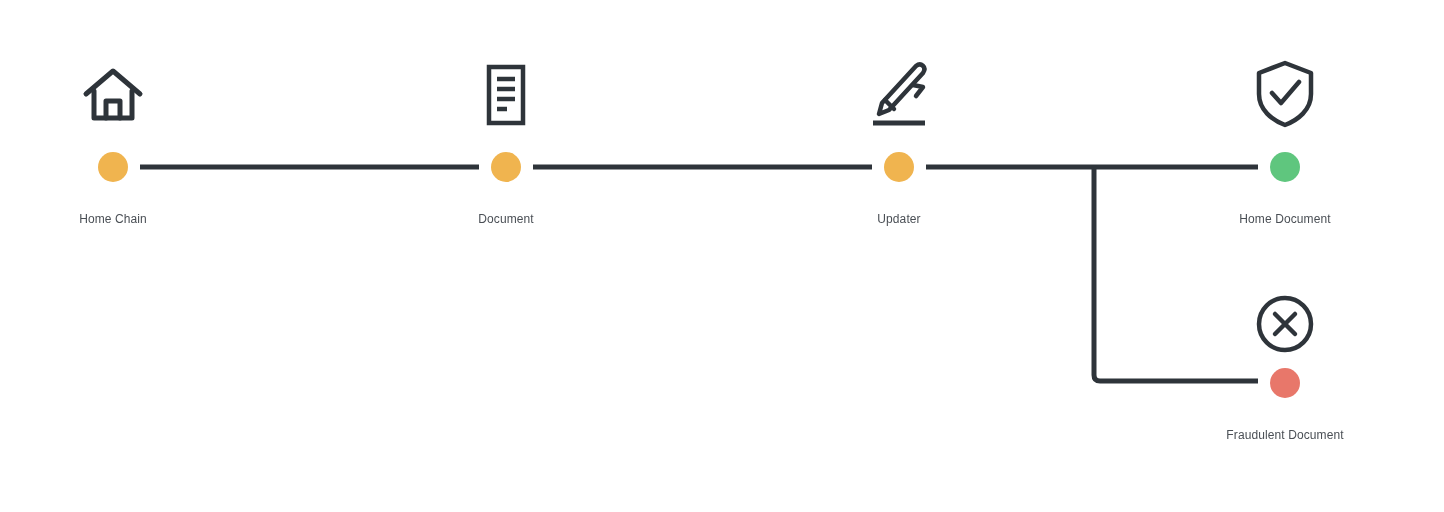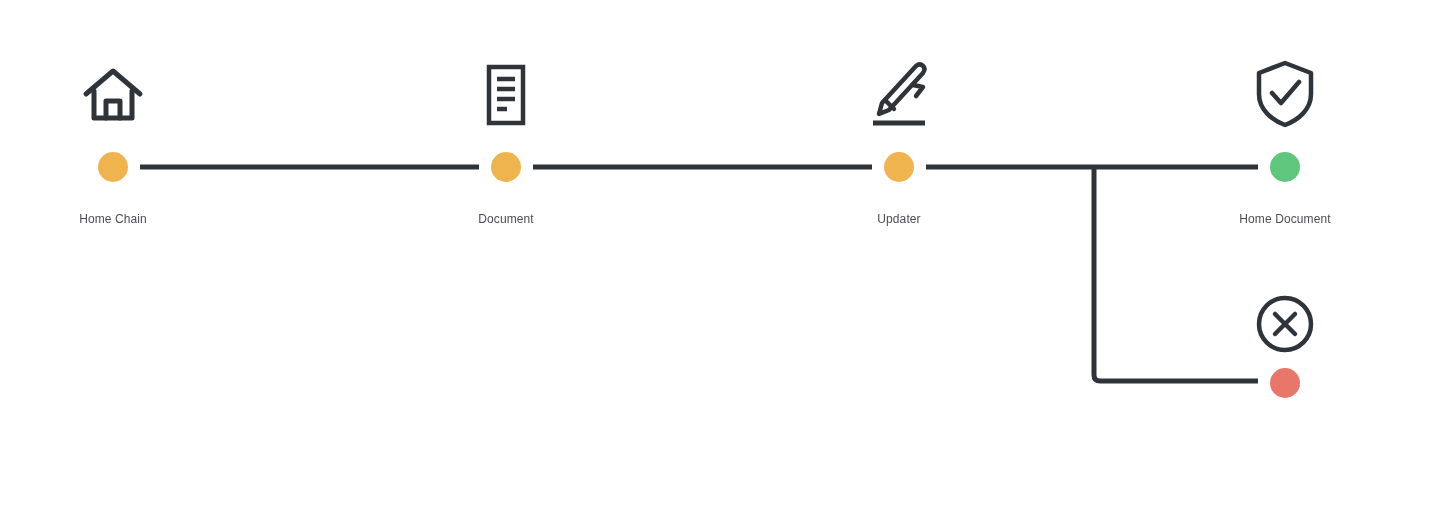--- a/index.html
+++ b/index.html
@@ -99,14 +99,15 @@
       <circle cx="31" cy="31" r="26" fill="none" stroke="#2e343a" stroke-width="4.5"></circle>
       <line x1="21" y1="21" x2="41" y2="41" stroke="#2e343a" stroke-width="4.5" stroke-linecap="round"></line>
       <line x1="41" y1="21" x2="21" y2="41" stroke="#2e343a" stroke-width="4.5" stroke-linecap="round"></line>
     </svg>
   </div>
 
   <div class="node-label" style="left:113px; top:212px;">Home Chain</div>
   <div class="node-label" style="left:506px; top:212px;text-align:center;">Document</div>
   <div class="node-label" style="left:899px; top:212px;">Updater</div>
   <div class="node-label" style="left:1285px; top:212px;">Home Document</div>
+  <div class="node-label" style="left:1285px; top:428px;">Fraudulent Document</div>
 
 </div>
 
 </body></html>

